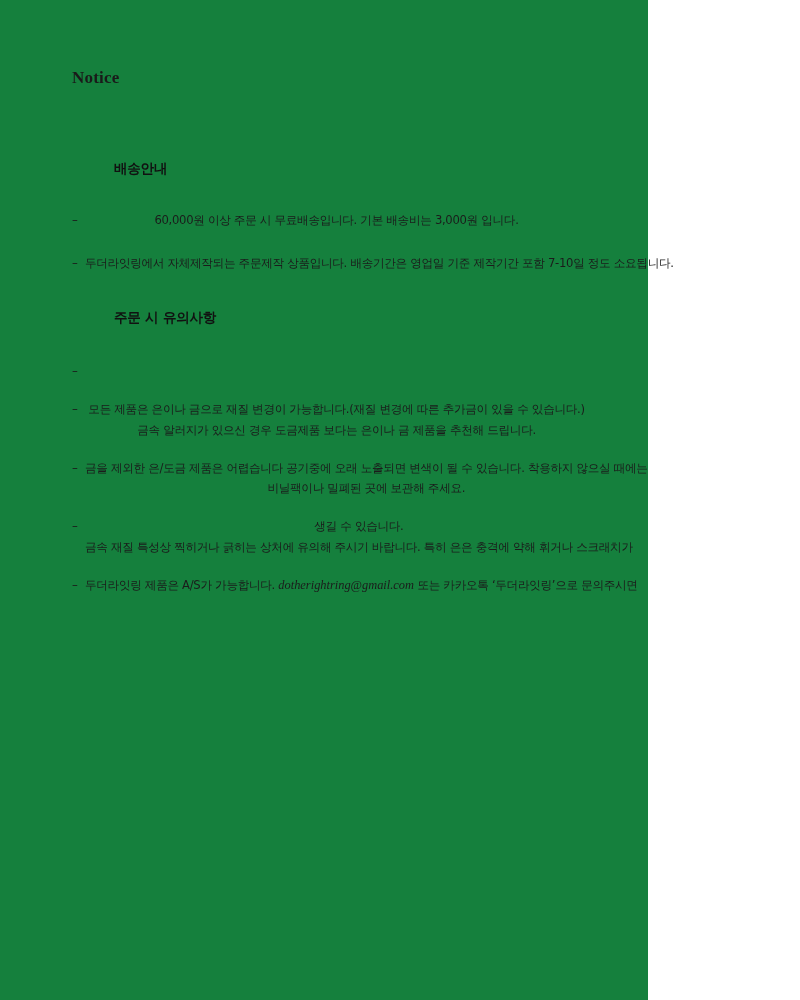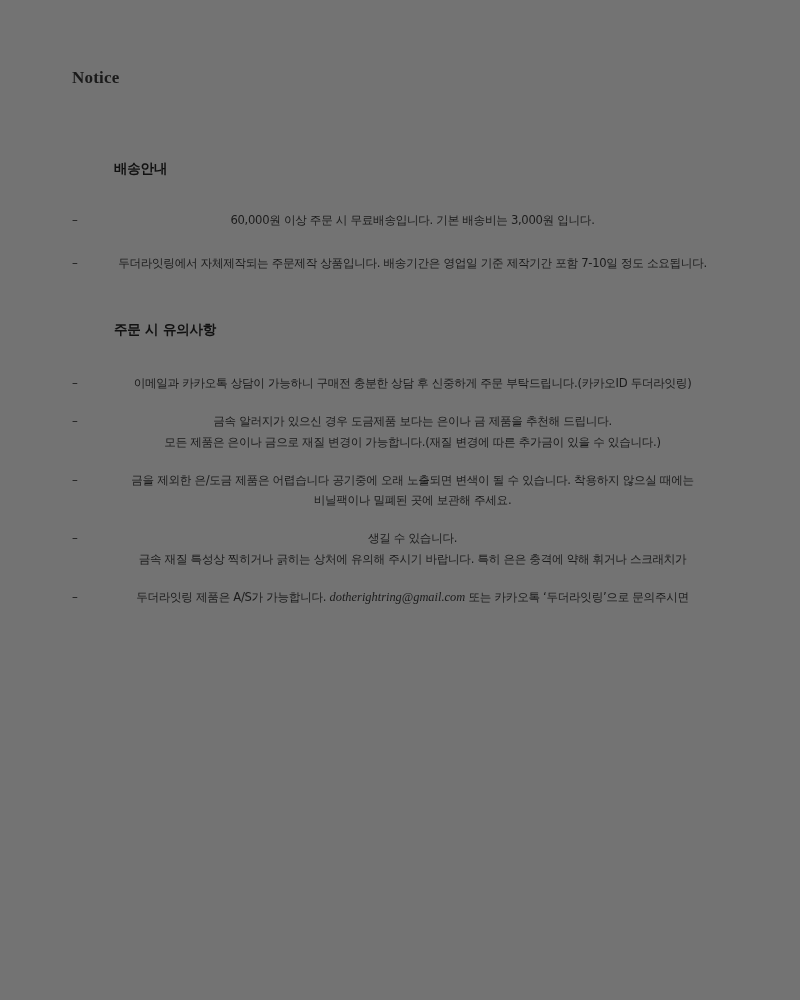--- a/index.html
+++ b/index.html
@@ -12,23 +12,23 @@
     height: 1000px;
     font-family: "Liberation Serif", serif;
     color: #1a1a1a;
     position: relative;
     overflow: hidden;
   }
   .page {
     position: absolute;
     left: 0;
     top: 0;
-    width: 800px;
+    width: 648px;
     height: 1000px;
-    background: #737373;
+    background: #15803d;
   }
   .content {
     position: absolute;
     left: 72px;
     top: 68px;
     right: 60px;
   }
   .notice-title {
     font-family: "Liberation Serif", serif;
     font-weight: bold;
@@ -45,21 +45,21 @@
     font-weight: bold;
     font-size: 13.5px;
     color: #111111;
     letter-spacing: -0.2px;
     padding-left: 42px;
   }
   .sec1-heading {
     margin-top: 72px;
   }
   .sec2-heading {
-    margin-top: 48px;
+    margin-top: 36px;
   }
   .item-list {
     margin: 0;
     padding: 0;
     list-style: none;
   }
   .list-gap-1 { margin-top: 32px; }
   .list-gap-2 { margin-top: 34px; }
 
   .item {
@@ -127,29 +127,28 @@
     </div>
 
     <div class="section sec2">
       <div class="section-heading sec2-heading">주문 시 유의사항</div>
 
       <ul class="item-list list-gap-2">
 
         <li class="item">
           <span class="dash">–</span>
           <span class="item-body">
-            <span class="line">이메일과 카카오톡 상담이 가능하니 구매전 충분한 상담 후 신중하게 주문 부탁드립니다.(카카오ID 두더라잇링)</span>
           </span>
         </li>
 
         <li class="item">
           <span class="dash">–</span>
           <span class="item-body">
+            <span class="line">모든 제품은 은이나 금으로 재질 변경이 가능합니다.(재질 변경에 따른 추가금이 있을 수 있습니다.)</span>
             <span class="line">금속 알러지가 있으신 경우 도금제품 보다는 은이나 금 제품을 추천해 드립니다.</span>
-            <span class="line">모든 제품은 은이나 금으로 재질 변경이 가능합니다.(재질 변경에 따른 추가금이 있을 수 있습니다.)</span>
           </span>
         </li>
 
         <li class="item">
           <span class="dash">–</span>
           <span class="item-body">
             <span class="line">금을 제외한 은/도금 제품은 어렵습니다 공기중에 오래 노출되면 변색이 될 수 있습니다. 착용하지 않으실 때에는</span>
             <span class="line">비닐팩이나 밀폐된 곳에 보관해 주세요.</span>
           </span>
         </li>

